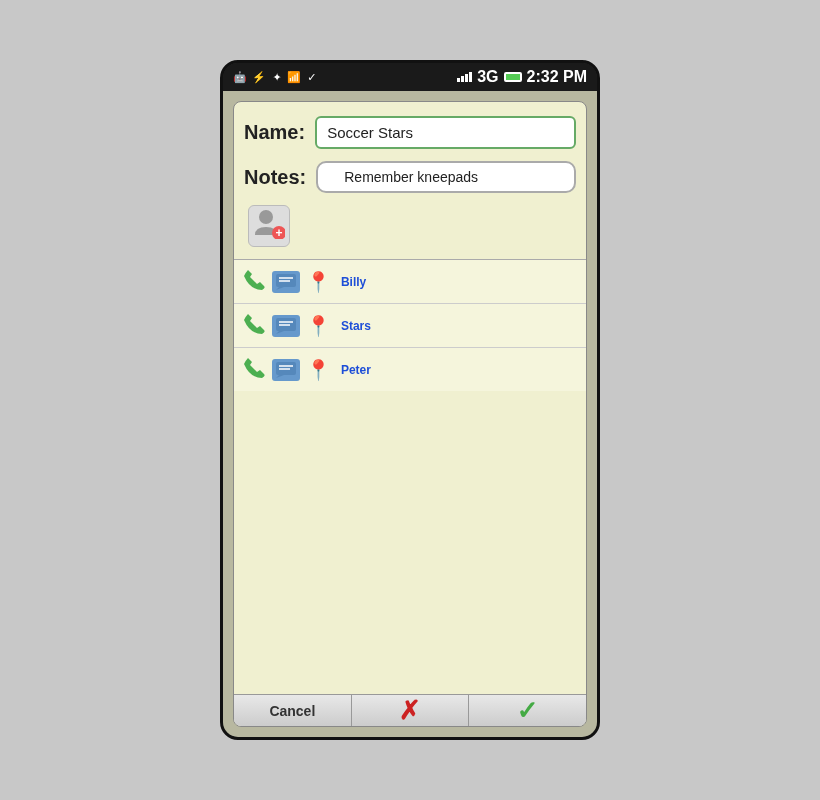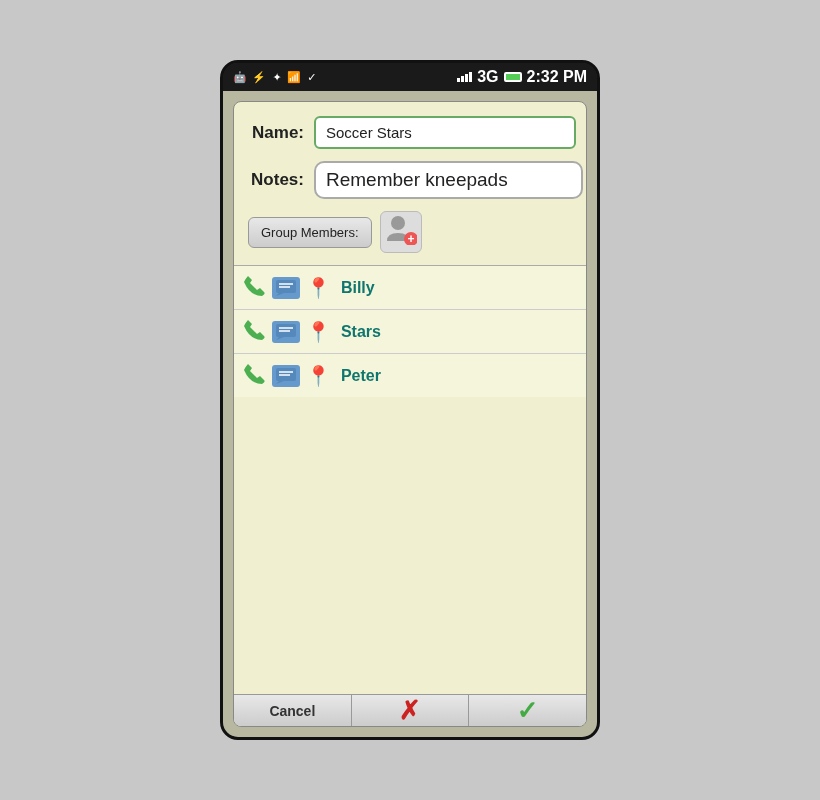--- a/index.html
+++ b/index.html
@@ -89,21 +89,21 @@
       gap: 12px;
     }
 
     .field-row {
       display: flex;
       align-items: center;
       gap: 10px;
     }
 
     .field-label {
-      font-size: 17px;
+      font-size: 20px;
       font-weight: bold;
       color: #222;
       min-width: 60px;
       text-align: right;
     }
 
     .field-input {
       flex: 1;
       border: 2px solid #6a6;
       border-radius: 6px;
@@ -111,22 +111,22 @@
       font-size: 15px;
       background: #ffffff;
       color: #222;
       outline: none;
     }
 
     .notes-input {
       flex: 1;
       border: 2px solid #aaa;
       border-radius: 10px;
-      padding: 6px 10px;
-      font-size: 19px;
+      padding: 6px 26px;
+      font-size: 14px;
       background: #fff;
       color: #222;
       outline: none;
     }
 
     .group-members-row {
       display: flex;
       align-items: center;
       gap: 8px;
       padding-left: 4px;
@@ -171,23 +171,23 @@
     .member-row:last-child {
       border-bottom: none;
     }
 
     .member-icon-phone {
       font-size: 18px;
       color: #4a4;
     }
 
     .member-name {
-      font-size: 16px;
-      font-weight: bold;
-      color: #0f766e;
+      font-size: 12px;
+      font-weight: bold;
+      color: #1d4ed8;
       margin-left: 4px;
     }
 
     .dialog-footer {
       display: flex;
       border-top: 1px solid #999;
       margin-top: auto;
     }
 
     .footer-btn {
@@ -270,23 +270,20 @@
           <span class="field-label">Name:</span>
           <input class="field-input" type="text" value="Soccer Stars" style="">
         </div>
 
         <div class="field-row">
           <span class="field-label">Notes:</span>
           <input class="notes-input" type="text" value="Remember kneepads" style="">
         </div>
 
         <div class="group-members-row">
-          <button class="group-members-btn">
-            <span>Group Members:</span>
-          </button>
           <div class="add-contact-btn">
             <span style="font-size:22px; color:#888;">
               
               <svg width="32" height="32" viewBox="0 0 32 32">
                 <circle cx="13" cy="10" r="7" fill="#999"></circle>
                 <path d="M2 28 Q2 20 13 20 Q24 20 24 28Z" fill="#999"></path>
                 <circle cx="26" cy="26" r="7" fill="#e55"></circle>
                 <text x="26" y="30" text-anchor="middle" fill="white" font-size="12" font-weight="bold">+</text>
               </svg>
             </span>

